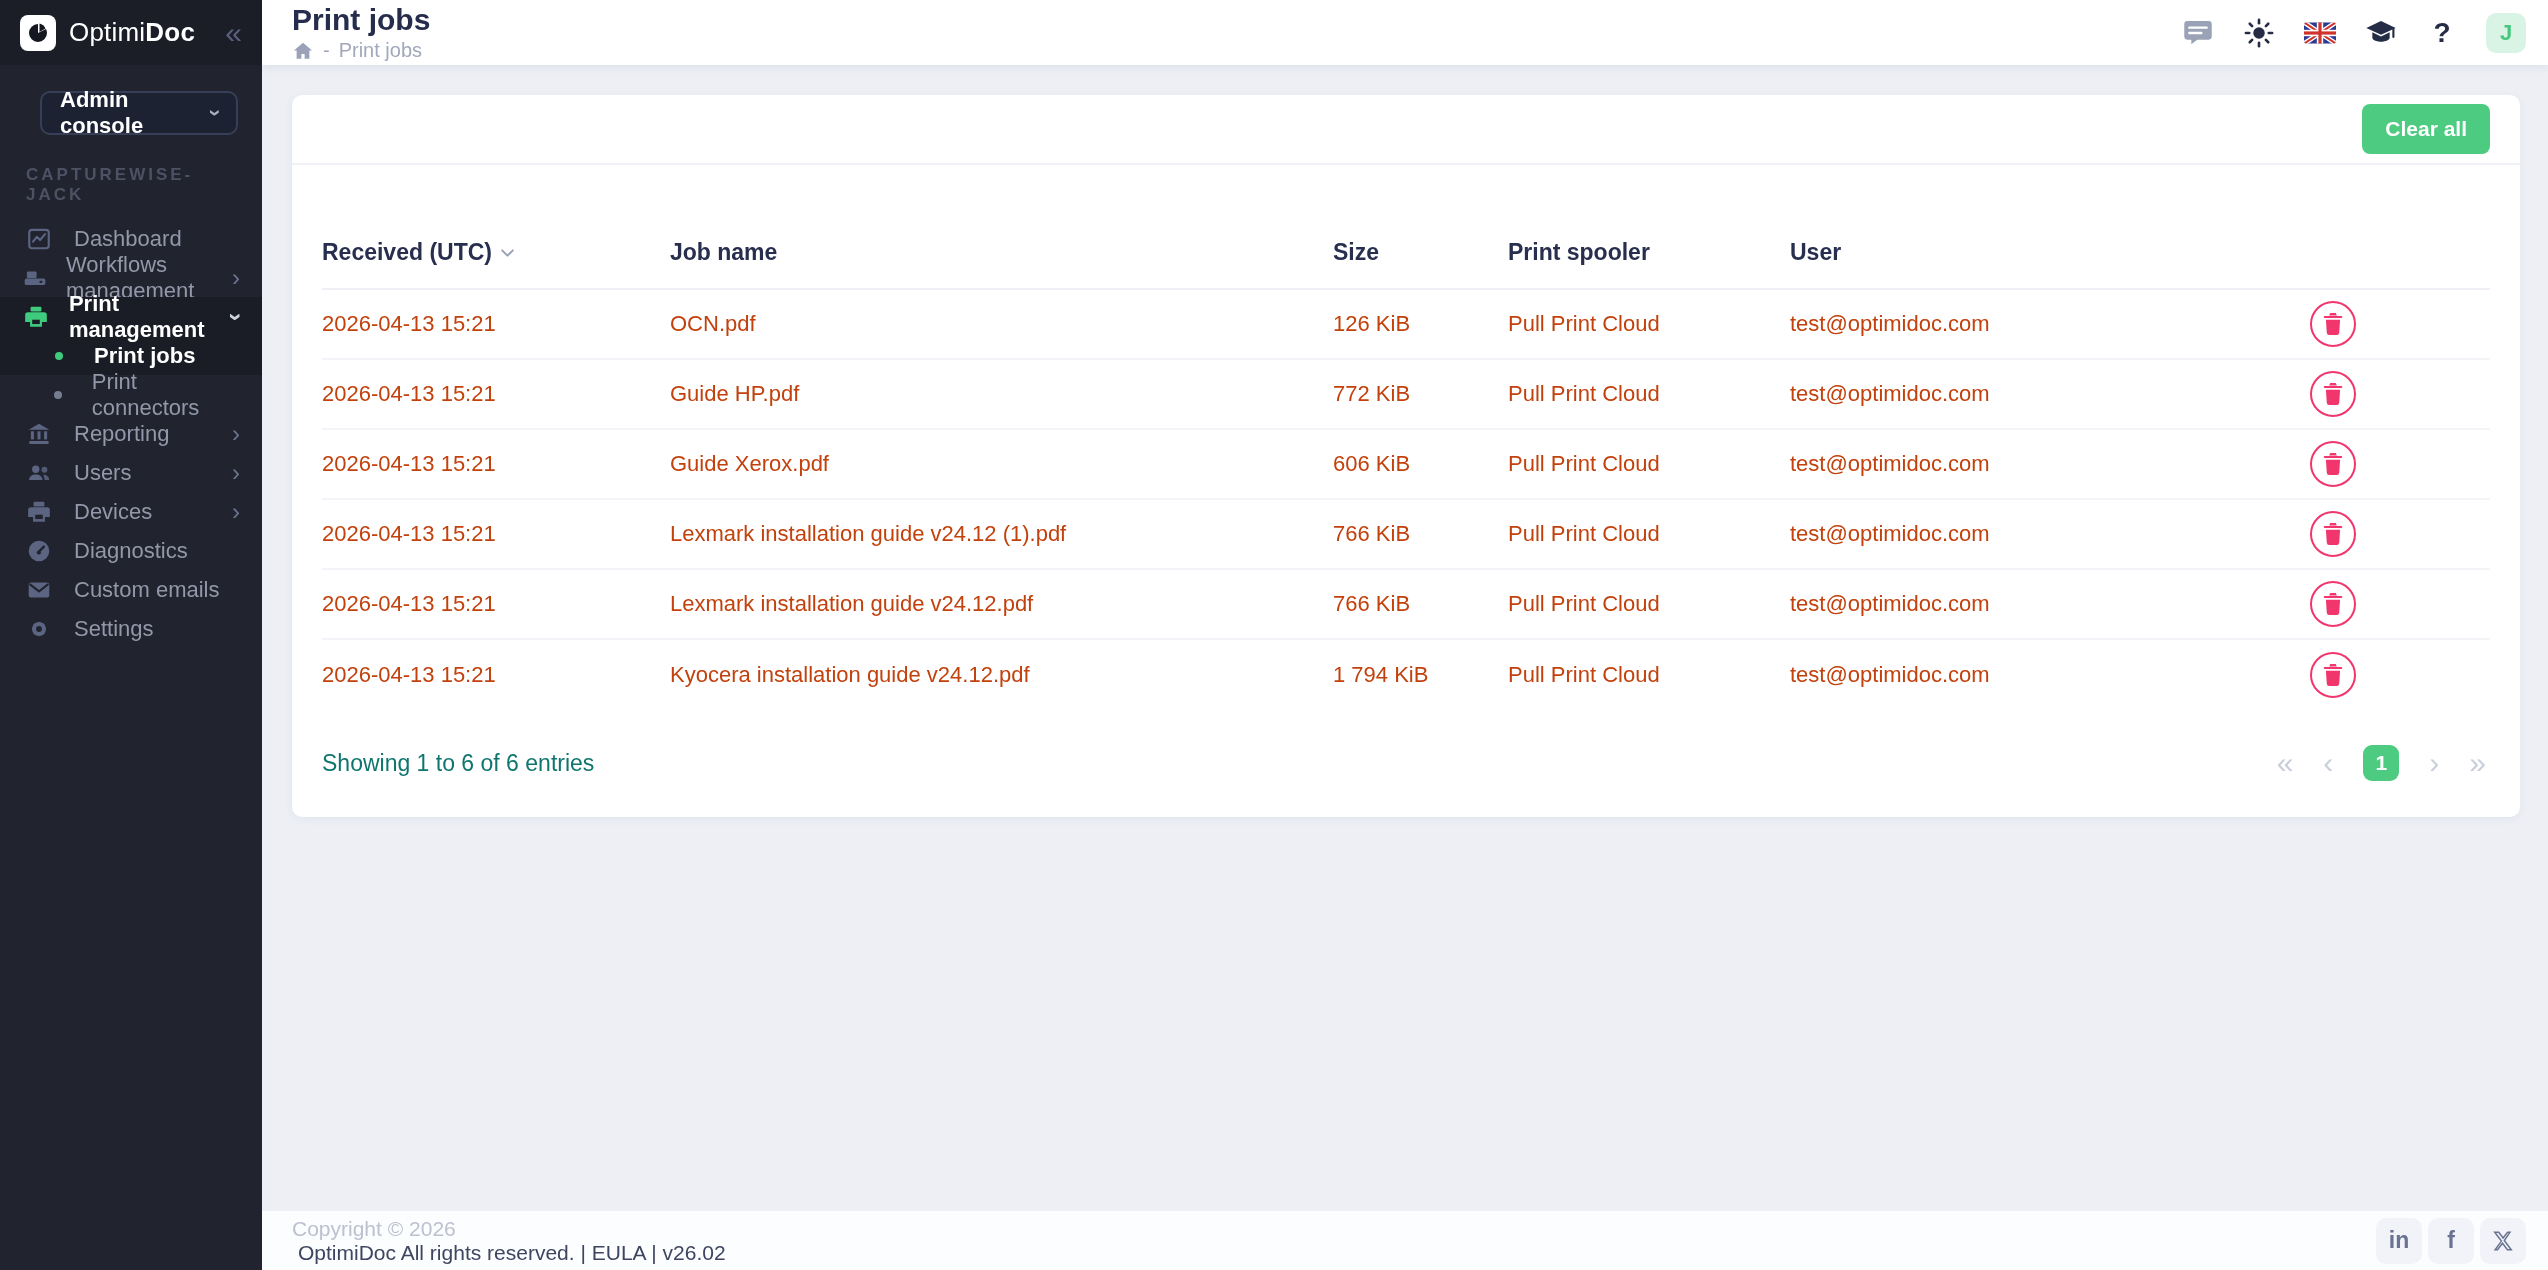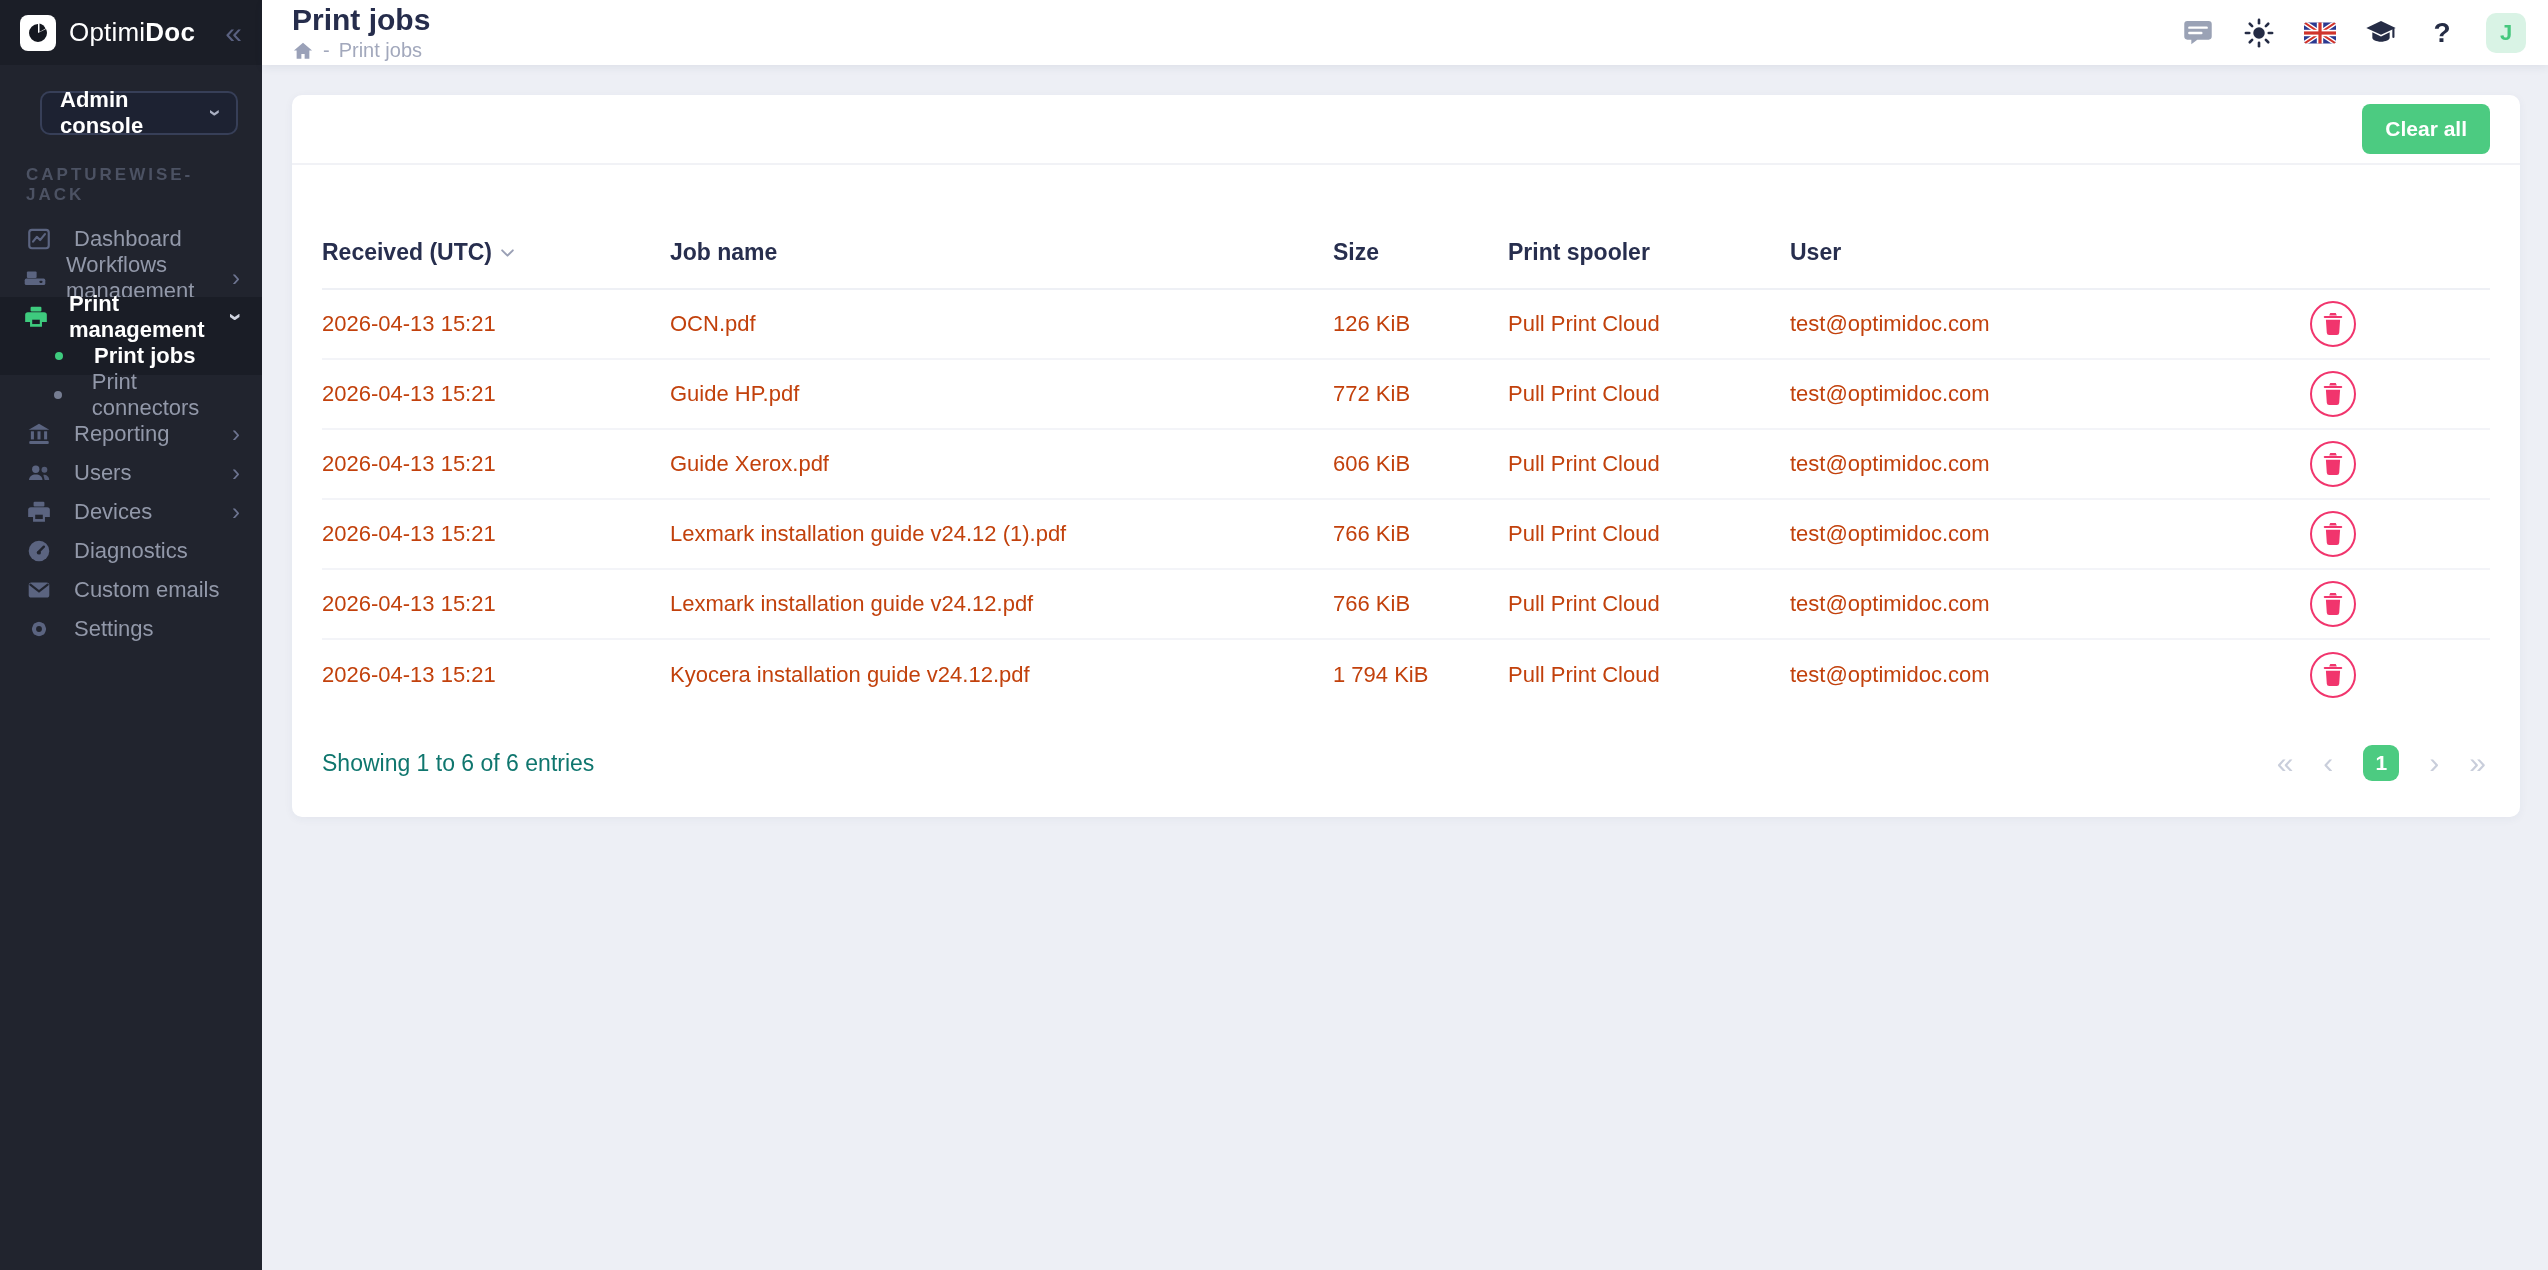--- a/index.html
+++ b/index.html
@@ -431,13 +431,28 @@
             <span class="page-nav">‹</span>
             <span class="page-current">1</span>
             <span class="page-nav">›</span>
             <span class="page-nav">»</span>
           </div>
         </div>
       </div>
     </div>
   </div>
 
+  <footer class="footer">
+    <div class="copyright">
+      <span class="muted">Copyright © 2026</span>
+      <span class="main">OptimiDoc All rights reserved. | EULA | v26.02</span>
+    </div>
+    <div class="socials">
+      <span class="social-chip">in</span>
+      <span class="social-chip">f</span>
+      <span class="social-chip">
+        <svg width="22" height="22" viewBox="0 0 24 24">
+          <path d="M3 2.5l7.3 9.6L3.4 21.5h2.6l5.5-7 5.3 7H21l-7.6-10L19.6 2.5h-2.6l-4.9 6.2-4.7-6.2z" fill="none" stroke="#697290" stroke-width="1.6"></path>
+        </svg>
+      </span>
+    </div>
+  </footer>
 </div>
 
 </body></html>

